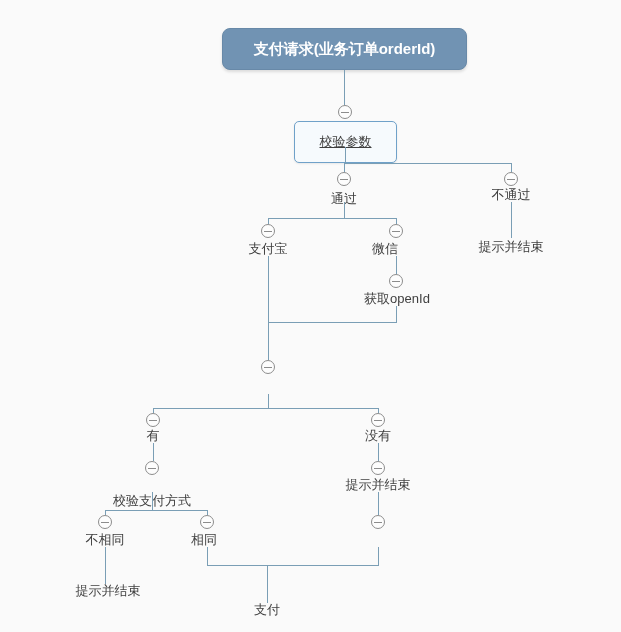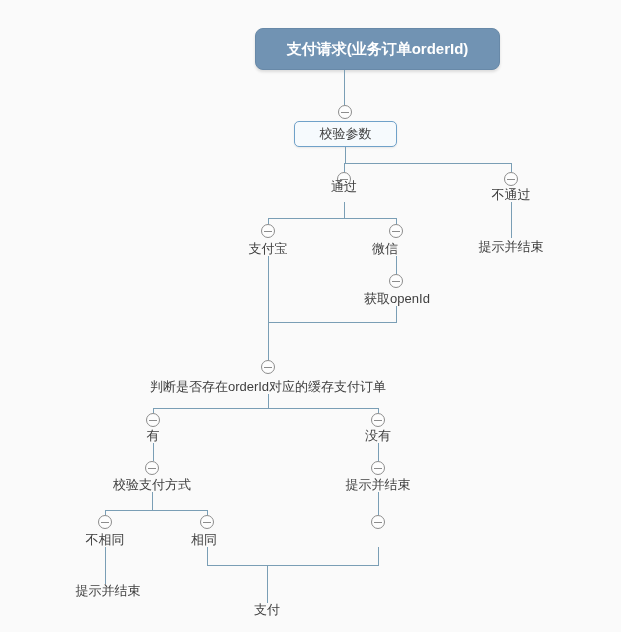--- a/index.html
+++ b/index.html
@@ -38,52 +38,52 @@
   
   .root-box{
     position:absolute;left:222px;top:28px;width:245px;height:42px;
     background:#7193b3;border:1px solid #6889a8;border-radius:8px;
     box-sizing:border-box;
     color:#ffffff;font-size:15px;font-weight:bold;
     display:flex;align-items:center;justify-content:center;
     white-space:nowrap;
     box-shadow:0 2px 3px rgba(0,0,0,0.12);
     cursor:pointer;
-    margin-left:33px;
   }
   
   .sub-box{
-    position:absolute;left:294px;top:121px;width:103px;height:26px;
+    position:absolute;left:294px;top:121px;width:103px;height:42px;
     background:#f6fafd;border:1px solid #6fa1c9;border-radius:5px;
     box-sizing:border-box;
     color:#3f3f3f;font-size:13px;
     display:flex;align-items:center;justify-content:center;
     white-space:nowrap;
     box-shadow:0 1px 2px rgba(0,0,0,0.08);
     cursor:pointer;
+    text-decoration:underline;
   }
 </style>
 </head>
 <body>
 
 <div id="canvas">
 
   <div class="root-box">支付请求(业务订单orderId)</div>
 
   <div class="vline" style="left:344px;top:70px;height:35px"></div>
   <div class="collapse" style="left:338px;top:105px"></div>
   <div class="sub-box">校验参数</div>
 
   <div class="vline" style="left:345px;top:147px;height:16px"></div>
   <div class="hline" style="left:344px;top:163px;width:168px"></div>
   <div class="vline" style="left:344px;top:163px;height:9px"></div>
   <div class="vline" style="left:511px;top:163px;height:9px"></div>
 
   <div class="collapse" style="left:337px;top:172px"></div>
-  <div class="label" style="left:344px;top:180px">通过</div>
+  <div class="label" style="left:344px;top:192px">通过</div>
 
   <div class="collapse" style="left:504px;top:172px"></div>
   <div class="label" style="left:511px;top:188px">不通过</div>
 
   <div class="vline" style="left:511px;top:202px;height:36px"></div>
   <div class="label" style="left:511px;top:240px">提示并结束</div>
 
   <div class="vline" style="left:344px;top:202px;height:16px"></div>
   <div class="hline" style="left:268px;top:218px;width:129px"></div>
   <div class="vline" style="left:268px;top:218px;height:6px"></div>
@@ -97,36 +97,35 @@
 
   <div class="vline" style="left:396px;top:256px;height:18px"></div>
   <div class="collapse" style="left:389px;top:274px"></div>
   <div class="label" style="left:397px;top:292px">获取openId</div>
 
   <div class="vline" style="left:268px;top:256px;height:104px"></div>
   <div class="vline" style="left:396px;top:306px;height:16px"></div>
   <div class="hline" style="left:268px;top:322px;width:129px"></div>
 
   <div class="collapse" style="left:261px;top:360px"></div>
-  <div class="label" style="left:268px;top:380px">判断是否存在orderId对应的缓存支付订单</div>
 
   <div class="vline" style="left:268px;top:394px;height:14px"></div>
   <div class="hline" style="left:153px;top:408px;width:226px"></div>
   <div class="vline" style="left:153px;top:408px;height:5px"></div>
   <div class="vline" style="left:378px;top:408px;height:5px"></div>
 
   <div class="collapse" style="left:146px;top:413px"></div>
   <div class="label" style="left:153px;top:429px">有</div>
 
   <div class="collapse" style="left:371px;top:413px"></div>
   <div class="label" style="left:378px;top:429px">没有</div>
 
   <div class="vline" style="left:153px;top:443px;height:18px"></div>
   <div class="collapse" style="left:145px;top:461px"></div>
-  <div class="label" style="left:152px;top:478px">校验支付方式</div>
+  <div class="label" style="left:152px;top:494px">校验支付方式</div>
 
   <div class="vline" style="left:378px;top:443px;height:18px"></div>
   <div class="collapse" style="left:371px;top:461px"></div>
   <div class="label" style="left:378px;top:478px">提示并结束</div>
 
   <div class="vline" style="left:152px;top:492px;height:18px"></div>
   <div class="hline" style="left:105px;top:510px;width:103px"></div>
   <div class="vline" style="left:105px;top:510px;height:5px"></div>
   <div class="vline" style="left:207px;top:510px;height:5px"></div>
 

